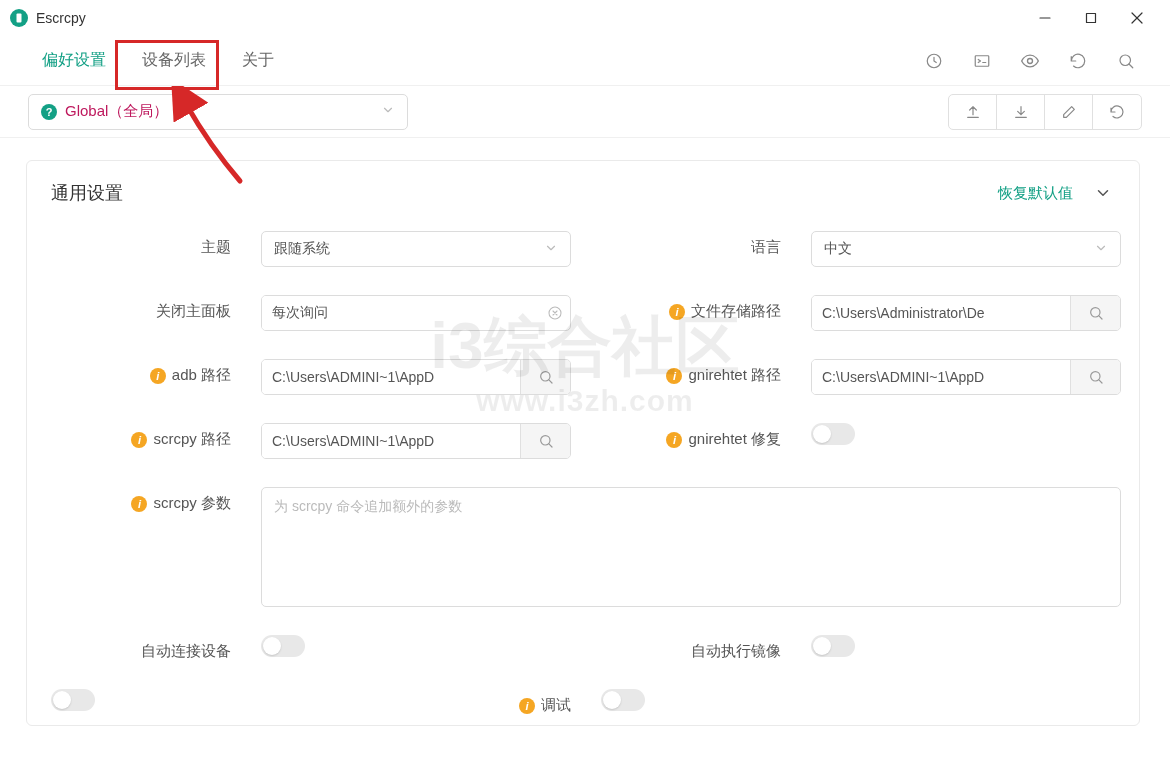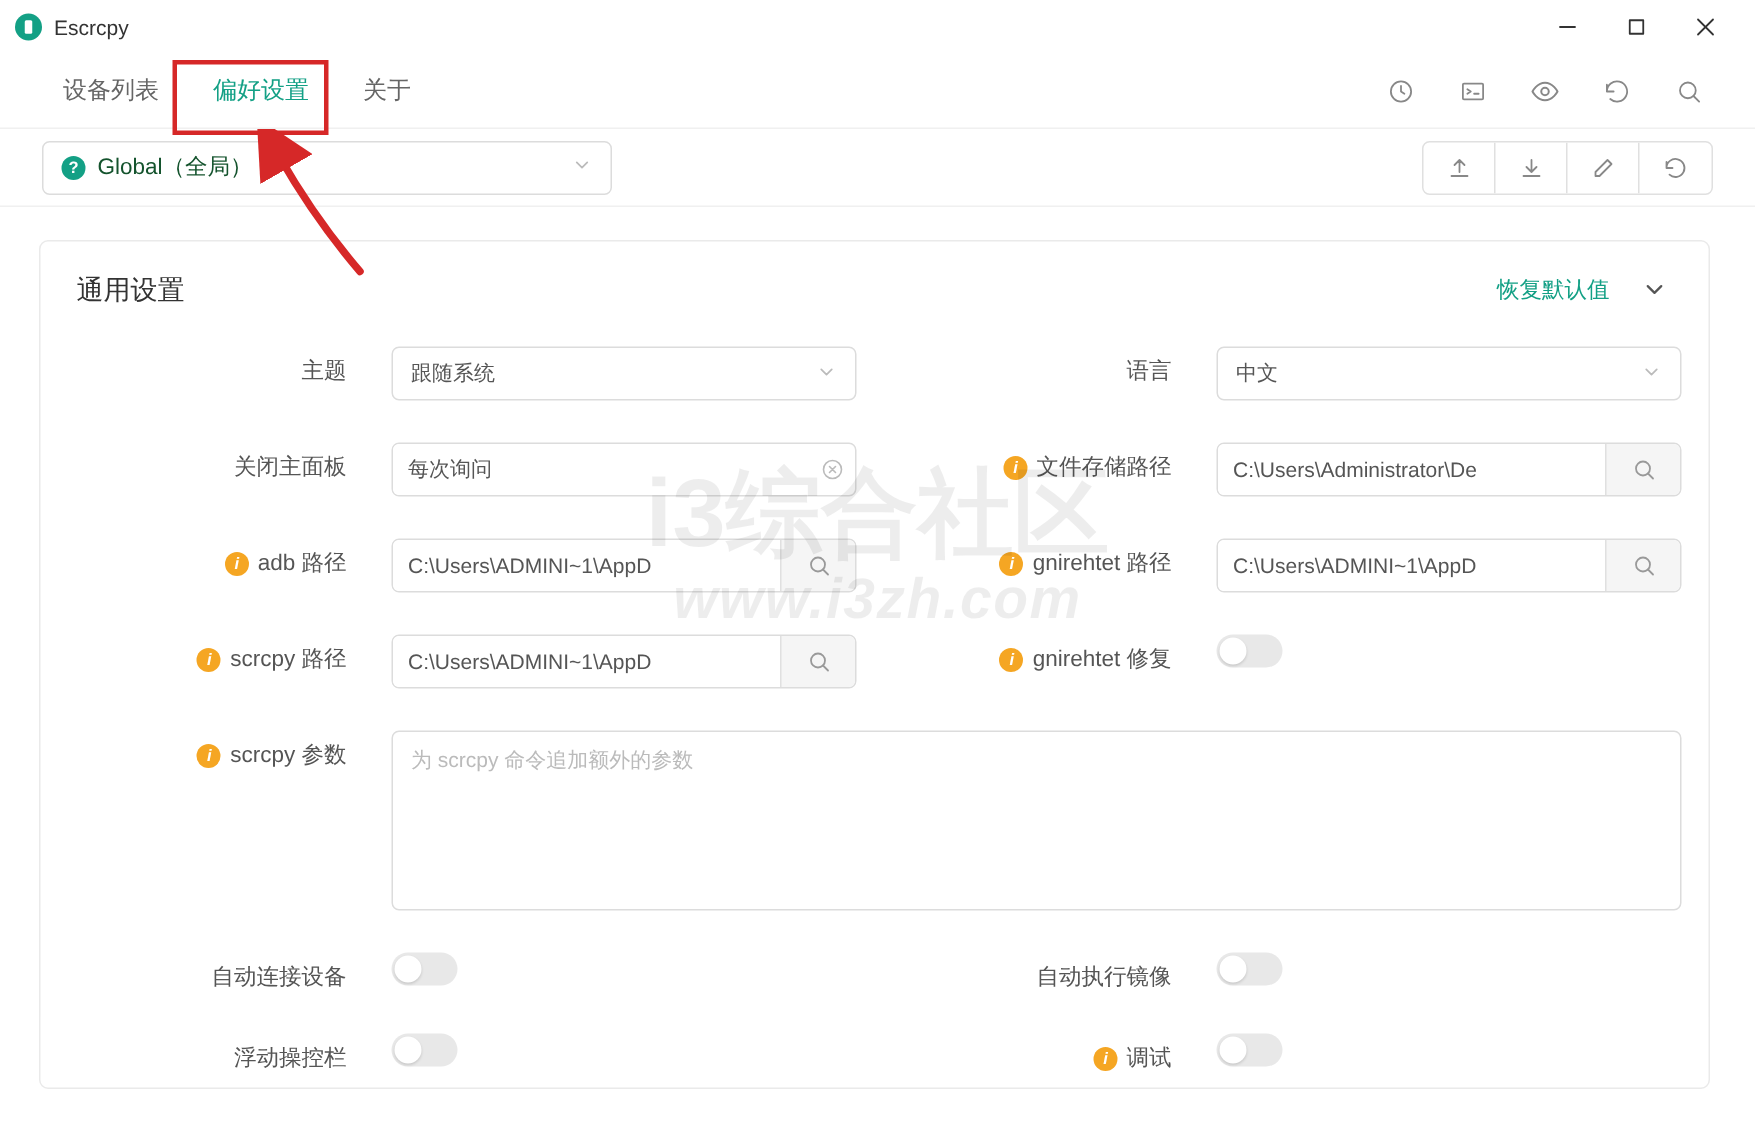--- a/index.html
+++ b/index.html
@@ -19,21 +19,21 @@
 .tabbar .tab { padding: 8px 18px; font-size: 16px; color: #666; cursor: pointer; position: relative; }
 .tabbar .tab.active { color: #13a085; }
 .tab-highlight { position: absolute; border: 3px solid #d62828; pointer-events: none; }
 .tabbar .tool-icons { margin-left: auto; display: flex; gap: 28px; padding-right: 10px; }
 .tabbar .tool-icon { width: 20px; height: 20px; display: flex; align-items: center; justify-content: center; cursor: pointer; color: #888; }
 
 
 .scopebar { height: 52px; display: flex; align-items: center; padding: 0 28px; border-bottom: 1px solid #f0f0f0; }
 .scope-select { height: 36px; width: 380px; border: 1px solid #dcdcdc; border-radius: 5px; display: flex; align-items: center; padding: 0 12px; cursor: pointer; position: relative; }
 .scope-select .scope-icon { width: 16px; height: 16px; border-radius: 50%; background: #13a085; color: #fff; font-size: 11px; display: flex; align-items: center; justify-content: center; margin-right: 8px; font-weight: bold; }
-.scope-select .scope-text { color: #14532d; font-size: 15px; }
+.scope-select .scope-text { color: #be185d; font-size: 15px; }
 .scope-select .chevron { margin-left: auto; color: #bbb; }
 .scope-actions { margin-left: auto; display: flex; border: 1px solid #e0e0e0; border-radius: 5px; overflow: hidden; }
 .scope-actions .scope-btn { width: 48px; height: 34px; display: flex; align-items: center; justify-content: center; cursor: pointer; color: #888; border-right: 1px solid #e0e0e0; }
 .scope-actions .scope-btn:last-child { border-right: none; }
 
 
 .content { position: absolute; top: 140px; left: 0; right: 0; bottom: 0; overflow-y: auto; padding: 0 4px 0 0; }
 .content::-webkit-scrollbar { width: 8px; }
 .content::-webkit-scrollbar-thumb { background: #ccc; border-radius: 4px; }
 
@@ -65,21 +65,21 @@
 .textarea-wrap textarea::placeholder { color: #bbb; }
 
 .toggle { width: 44px; height: 22px; border-radius: 11px; background: #e8e8e8; position: relative; cursor: pointer; }
 .toggle .knob { width: 18px; height: 18px; border-radius: 50%; background: #fff; position: absolute; top: 2px; left: 2px; box-shadow: 0 1px 2px rgba(0,0,0,0.15); }
 
 
 .arrow-anno { position: absolute; pointer-events: none; }
 
 
 .watermark { position: absolute; left: 50%; top: 48%; transform: translate(-50%, -50%); color: rgba(0,0,0,0.07); font-size: 64px; font-weight: 600; text-align: center; pointer-events: none; line-height: 1.1; white-space: nowrap; }
-.watermark .sub { font-size: 38px; display: block; margin-top: 2px; letter-spacing: 1px; font-style: italic; }
+.watermark .sub { font-size: 30px; display: block; margin-top: 2px; letter-spacing: 1px; }
 
 svg { stroke-linecap: round; stroke-linejoin: round; }
 </style>
 </head>
 <body>
 
 <div class="titlebar">
   <div class="app-icon">
     <svg viewBox="0 0 24 24">
         <rect x="7" y="3" width="10" height="18" rx="2" fill="#fff"></rect>
@@ -100,22 +100,22 @@
     <div class="win-btn">
         <svg viewBox="0 0 12 12">
           <line x1="1" y1="1" x2="11" y2="11"></line>
           <line x1="11" y1="1" x2="1" y2="11"></line>
         </svg>
       </div>
   </div>
 </div>
 
 <div class="tabbar">
+  <div class="tab active">偏好设置</div>
   <div class="tab">设备列表</div>
-  <div class="tab active">偏好设置</div>
   <div class="tab">关于</div>
   <div class="tool-icons">
     <div class="tool-icon">
         <svg width="18" height="18" viewBox="0 0 24 24" fill="none" stroke="currentColor" stroke-width="1.6">
           <circle cx="12" cy="12" r="9"></circle>
           <path d="M12 7v5l3 2"></path>
         </svg>
       </div>
     <div class="tool-icon">
         <svg width="18" height="18" viewBox="0 0 24 24" fill="none" stroke="currentColor" stroke-width="1.6">
@@ -306,21 +306,20 @@
             <div class="knob"></div>
           </div>
       </div>
       <div class="form-label">自动执行镜像</div>
       <div class="form-control">
         <div class="toggle">
             <div class="knob"></div>
           </div>
       </div>
 
-      <div class="form-label">浮动操控栏</div>
       <div class="form-control">
         <div class="toggle">
             <div class="knob"></div>
           </div>
       </div>
       <div class="form-label">
           <span class="info-icon">i</span>
           <span>调试</span>
         </div>
       <div class="form-control">

